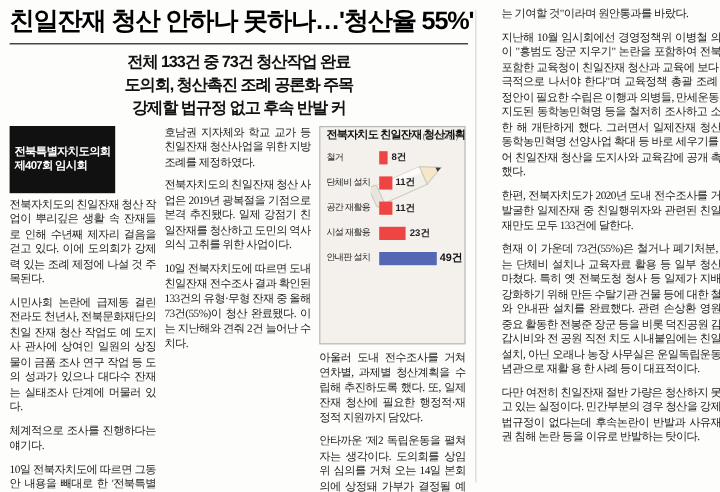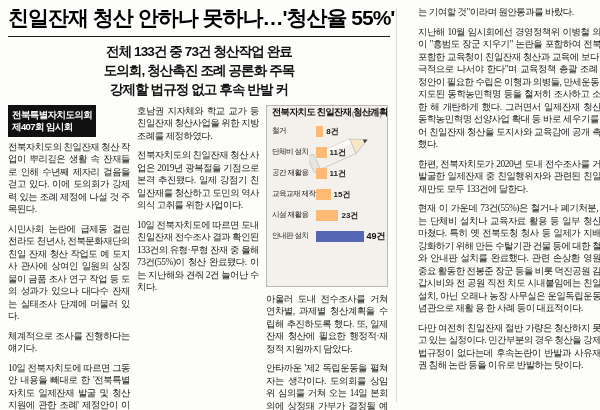--- a/index.html
+++ b/index.html
@@ -87,21 +87,21 @@
   .body-col.third { width: 122px; flex: 0 0 122px; }
 
   .label-box {
     display: inline-block;
     background: #111;
     color: #fff;
     font-family: "Liberation Sans", sans-serif;
     font-weight: bold;
     font-size: 9.5px;
     letter-spacing: -0.6px;
-    padding: 4px 4px;
+    padding: 16px 4px;
     line-height: 1.25;
     margin-bottom: 4px;
   }
   .label-box .l2 { display: block; }
 
   p.txt {
     font-size: 9.4px;
     line-height: 1.33;
     letter-spacing: -0.45px;
     text-align: justify;
@@ -155,21 +155,21 @@
     text-align: left;
     white-space: nowrap;
   }
   .cbarwrap {
     flex: 1 1 auto;
     position: relative;
     height: 11px;
   }
   .cbar {
     height: 11px;
-    background: #fdba74;
+    background: #ef4444;
     position: relative;
   }
   .crow.last .cbar { background: #5566b5; }
   .cval {
     position: absolute;
     left: 100%;
     top: 50%;
     transform: translateY(-50%);
     margin-left: 3px;
     font-family: "Liberation Sans", sans-serif;
@@ -260,28 +260,20 @@
               </div>
               <div class="crow">
                 <div class="clabel">공간 재활용</div>
                 <div class="cbarwrap">
                   <div class="cbar" style="width:16%">
                     <span class="cval">11건</span>
                   </div>
                 </div>
               </div>
               <div class="crow">
-                <div class="clabel">교육교재 제작</div>
-                <div class="cbarwrap">
-                  <div class="cbar" style="width:22%">
-                    <span class="cval">15건</span>
-                  </div>
-                </div>
-              </div>
-              <div class="crow">
                 <div class="clabel">시설 재활용</div>
                 <div class="cbarwrap">
                   <div class="cbar" style="width:34%">
                     <span class="cval">23건</span>
                   </div>
                 </div>
               </div>
               <div class="crow last">
                 <div class="clabel">안내판 설치</div>
                 <div class="cbarwrap">

